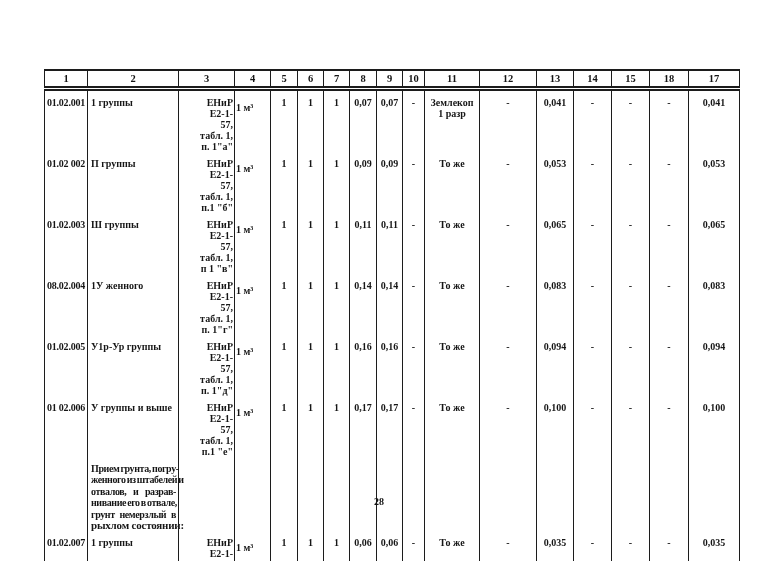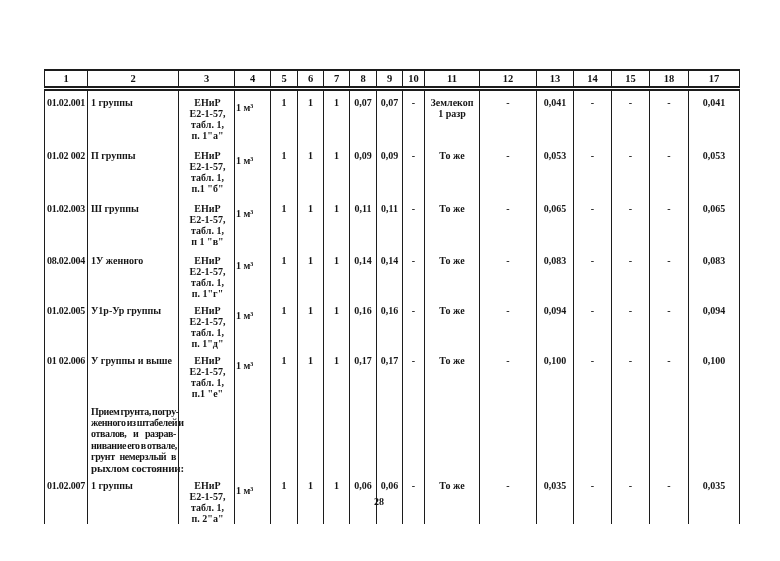--- a/index.html
+++ b/index.html
@@ -66,21 +66,21 @@
   tbody tr:nth-child(2) { height: 53px; }
   tbody tr:nth-child(3) { height: 52px; }
   tbody tr:nth-child(4) { height: 49px; }
   tbody tr:nth-child(5) { height: 50px; }
   tbody tr:nth-child(6) { height: 51px; }
   tbody tr:nth-child(7) { height: 70px; }
   tbody tr:nth-child(8) { height: 46px; }
 
   td.c1 { text-align: center; white-space: nowrap; letter-spacing: -0.2px; }
   td.c2 { text-align: left; padding-left: 3px; padding-right: 2px; }
-  td.c3 { text-align: center; padding-left: 3px; }
+  td.c3 { text-align: right; padding-left: 19px; }
   td.c4 { text-align: left; padding-top: 11px; white-space: nowrap; }
   td.cnum { text-align: center; }
 
   .jline {
     font-size: 10px;
     line-height: 11.4px;
     letter-spacing: -0.4px;
     word-spacing: -1px;
     white-space: nowrap;
     text-align: justify;

